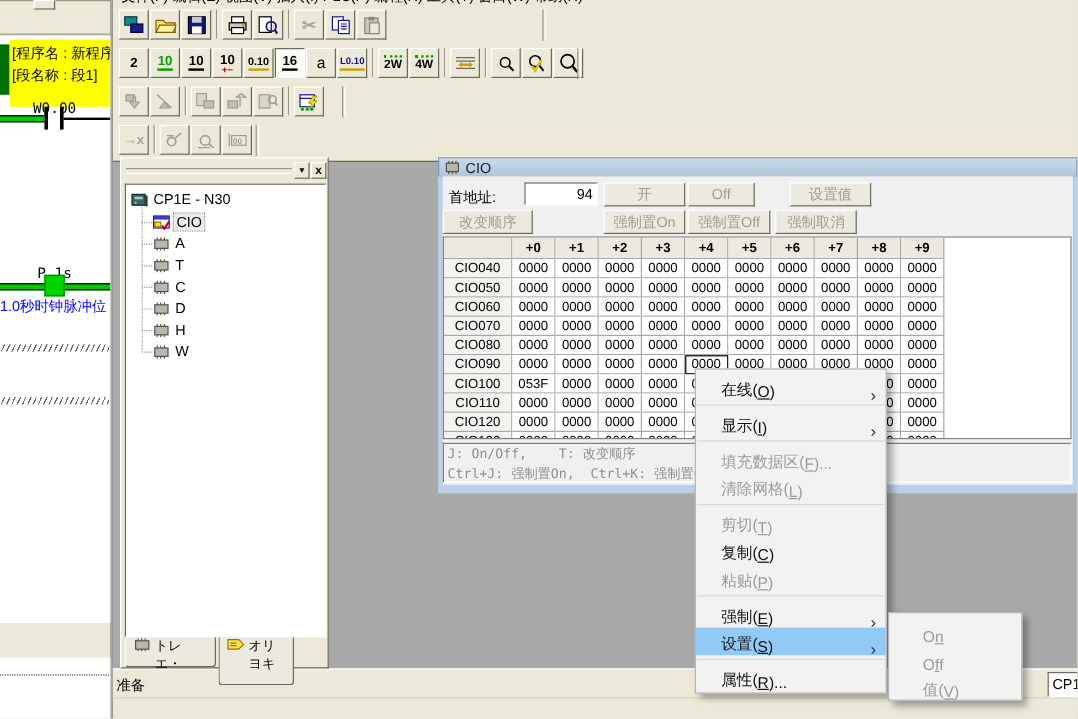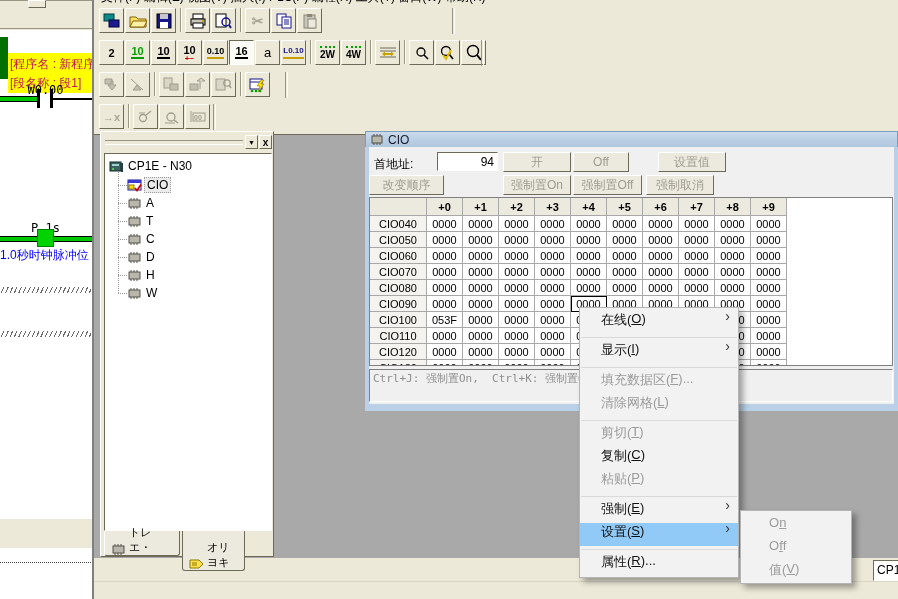--- a/index.html
+++ b/index.html
@@ -30,52 +30,52 @@
   .gh,.gl,.gc{display:flex;align-items:center;justify-content:center;box-sizing:border-box;
     font:11px "Liberation Sans",sans-serif;border-right:1px solid #a8a8a8;border-bottom:1px solid #a8a8a8}
   .gh{width:36px;height:18px;background:#eceade;font-weight:bold}
   .gh.lab{width:57px}
   .gl{width:57px;height:16px;background:#f4f3ef}
   .gc{width:36px;height:16px;background:#fff}
   .gc.sel{outline:1px solid #000;outline-offset:-1px}
   
   .menu{position:absolute;background:#f2f2f2;border:1px solid #b5b5b5;box-shadow:4px 4px 6px rgba(0,0,0,.35);
     box-sizing:border-box;z-index:40}
-  .mi{height:23px;display:flex;align-items:flex-start;padding:0 8px 0 21px;font:13px "Liberation Sans",sans-serif;color:#111}
+  .mi{height:23px;display:flex;align-items:flex-end;padding:0 8px 0 21px;font:13px "Liberation Sans",sans-serif;color:#111}
   .mi .sp{flex:1}
   .mi .ar{font-size:14px;color:#333;line-height:10px}
   .mi.dis{color:#9b9b9b}
   .mi.hl{background:#91c9f7}
   .mi .k{text-decoration:underline}
   .msep{height:7px;display:flex;align-items:center;padding:0 1px}
   .msep i{display:block;width:100%;border-top:1px solid #d9d9d9}
   
   .trow{position:absolute;display:flex;align-items:center;gap:4px;font:12px "Liberation Sans",sans-serif;height:16px;white-space:nowrap}
   .tvline{position:absolute;border-left:1px dotted #9a9a9a}
   .thline{position:absolute;border-top:1px dotted #9a9a9a}
   .tsel{background:#ececec;border:1px dotted #9a9a9a;padding:0 2px;margin-left:-3px}
   
   .hatch{position:absolute;height:6px;background:repeating-linear-gradient(115deg,transparent 0 3px,#6a6a6a 3px 4px)}
   .tab{position:absolute;background:#eceade;border:1px solid #6d6a58;border-top:none;border-radius:0 0 3px 3px;
-    display:flex;align-items:flex-end;gap:3px;padding:0 6px;font:11px "Liberation Sans",sans-serif;box-sizing:border-box}
+    display:flex;align-items:flex-start;gap:3px;padding:0 6px;font:11px "Liberation Sans",sans-serif;box-sizing:border-box}
 </style>
 </head>
 <body>
 
 <div id="screen">
 
   <div class="abs" style="left:0;top:0;width:93px;height:599px;background:#ece9d8;border-right:1px solid #808080;box-sizing:border-box">
     <div class="abs" style="left:0;top:8;width:92px;border-top:1px solid #9a9684;"></div>
     <div class="abs raised" style="left:28px;top:0;width:16px;height:6px;background:#ece9d8"></div>
     <div class="abs" style="left:0;top:28px;width:92px;border-top:1px solid #9a9684;"></div>
 
     <div class="abs" style="left:0;top:30px;width:92px;height:488px;background:#fff;border-top:1px solid #fff;overflow:hidden">
 
       <div class="abs" style="left:0;top:6px;width:8px;height:42px;background:#007000"></div>
-      <div class="abs" style="left:8px;top:22px;width:84px;height:40px;background:#ffff00;color:#be185d;font:12px 'Liberation Sans',sans-serif;white-space:nowrap;overflow:hidden">
+      <div class="abs" style="left:8px;top:2px;width:84px;height:56px;background:#ffff00;color:#000000;font:12px 'Liberation Sans',sans-serif;white-space:nowrap;overflow:hidden">
         <div class="abs" style="left:2px;top:3px">[程序名 : 新程序</div>
         <div class="abs" style="left:2px;top:22px">[段名称 : 段1]</div>
       </div>
 
       <div class="abs" style="left:0;top:52px;width:91px;text-align:center;font:12px 'DejaVu Sans Mono',monospace;color:#000">W0.00</div>
       <div class="abs" style="left:0;top:65px;width:37px;height:4px;background:#00c800;border-top:1px solid #000;border-bottom:1px solid #000"></div>
       <div class="abs" style="left:37px;top:58px;width:3px;height:19px;background:#000"></div>
       <div class="abs" style="left:50px;top:58px;width:3px;height:19px;background:#000"></div>
       <div class="abs" style="left:53px;top:67px;width:39px;height:2px;background:#000"></div>
 
@@ -308,20 +308,23 @@
           <rect x="4" y="4" width="12" height="8" fill="none" stroke="#a09d8e"></rect>
           <text x="5" y="11" font-size="7" fill="#a09d8e">00</text>
           <line x1="2" y1="2" x2="2" y2="13" stroke="#a09d8e"></line>
         </svg>
       </div>
   </div>
   <div class="egroove" style="left:213px;top:104px"></div>
 
   <div class="abs" style="left:94px;top:134px;width:804px;height:423px;background:#a9a9a9;border-top:1px solid #6d6a58"></div>
 
+  <div class="abs" style="left:94px;top:557px;width:804px;height:26px;background:#ece9d8;border-top:1px solid #fff">
+    <span class="abs" style="left:3px;top:5px;font:12px 'Liberation Sans',sans-serif">准备</span>
+  </div>
   <div class="abs sunken" style="left:873px;top:560px;width:60px;height:19px;background:#fff;z-index:5;overflow:hidden">
     <span class="abs" style="left:3px;top:2px;font:12px 'Liberation Sans',sans-serif;white-space:nowrap">CP1E -</span>
   </div>
   <div class="abs" style="left:94px;top:581px;width:804px;border-top:1px solid #d8d5c6"></div>
 
   <div class="abs raised" style="left:100px;top:131px;width:174px;height:426px;background:#ece9d8;box-sizing:border-box;z-index:10">
     <div class="abs" style="left:4px;top:8px;width:138px;height:3px;border-top:1px solid #9a9684;border-bottom:1px solid #fff"></div>
     <div class="b" style="position:absolute;left:144px;top:3px;width:13px;height:14px;font-size:7px">▼</div>
     <div class="b" style="position:absolute;left:158px;top:3px;width:13px;height:14px;font-size:10px;font-weight:bold">x</div>
     <div class="abs sunken" id="tree-box" style="left:3px;top:21px;width:166px;height:376px;background:#fff;overflow:hidden">
@@ -638,20 +641,21 @@
         <div class="gc">0000</div>
         <div class="gc">0000</div>
         <div class="gc">0000</div>
         <div class="gc">0000</div>
         <div class="gc">0000</div>
         <div class="gc">0000</div>
       </div>
     </div>
 
   <div class="abs" style="left:369px;top:369px;width:524px;height:33px;background:#f0f0f0;border:1px solid;border-color:#808080 #fff #fff #808080;box-sizing:border-box;z-index:12;overflow:hidden">
+    <div style="font:11px 'DejaVu Sans Mono',monospace;color:#8f8f8f;padding:1px 0 0 3px;white-space:pre">J: On/Off,    T: 改变顺序</div>
     <div style="font:11px 'DejaVu Sans Mono',monospace;color:#8f8f8f;padding:1px 0 0 3px;white-space:pre">Ctrl+J: 强制置On,  Ctrl+K: 强制置Off</div>
   </div>
 
   <div class="menu" id="ctx" style="left:579px;top:307px;width:160px;height:271px;padding-top:3px">
       <div class="mi">
         <span>在线(</span>
         <span class="k">O</span>
         <span>)</span>
         <span class="sp"></span>
         <span class="ar">›</span>

